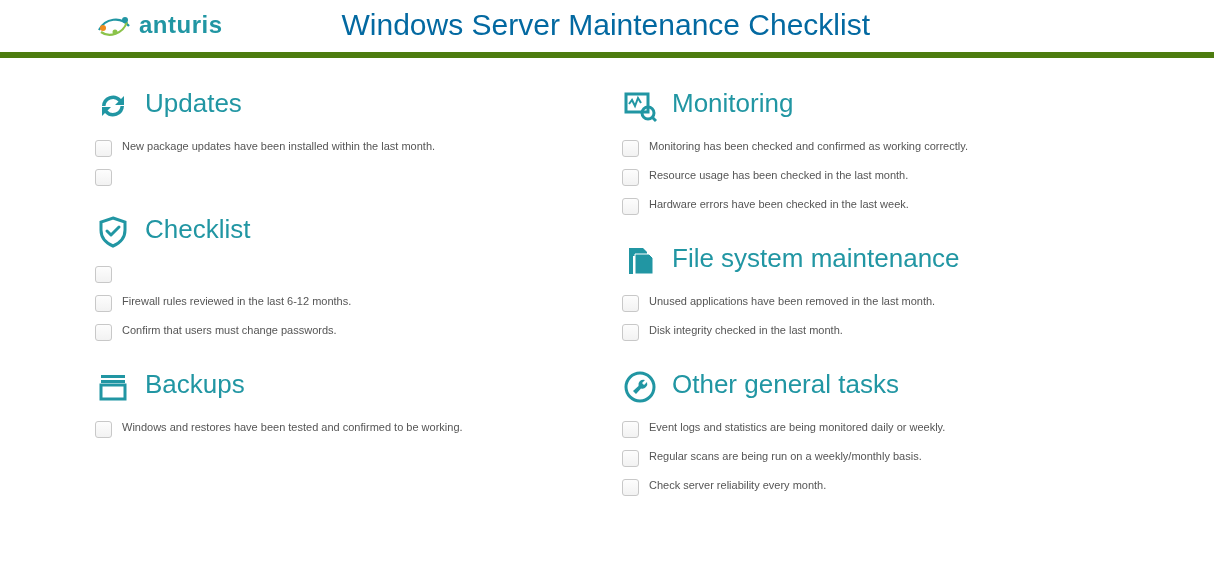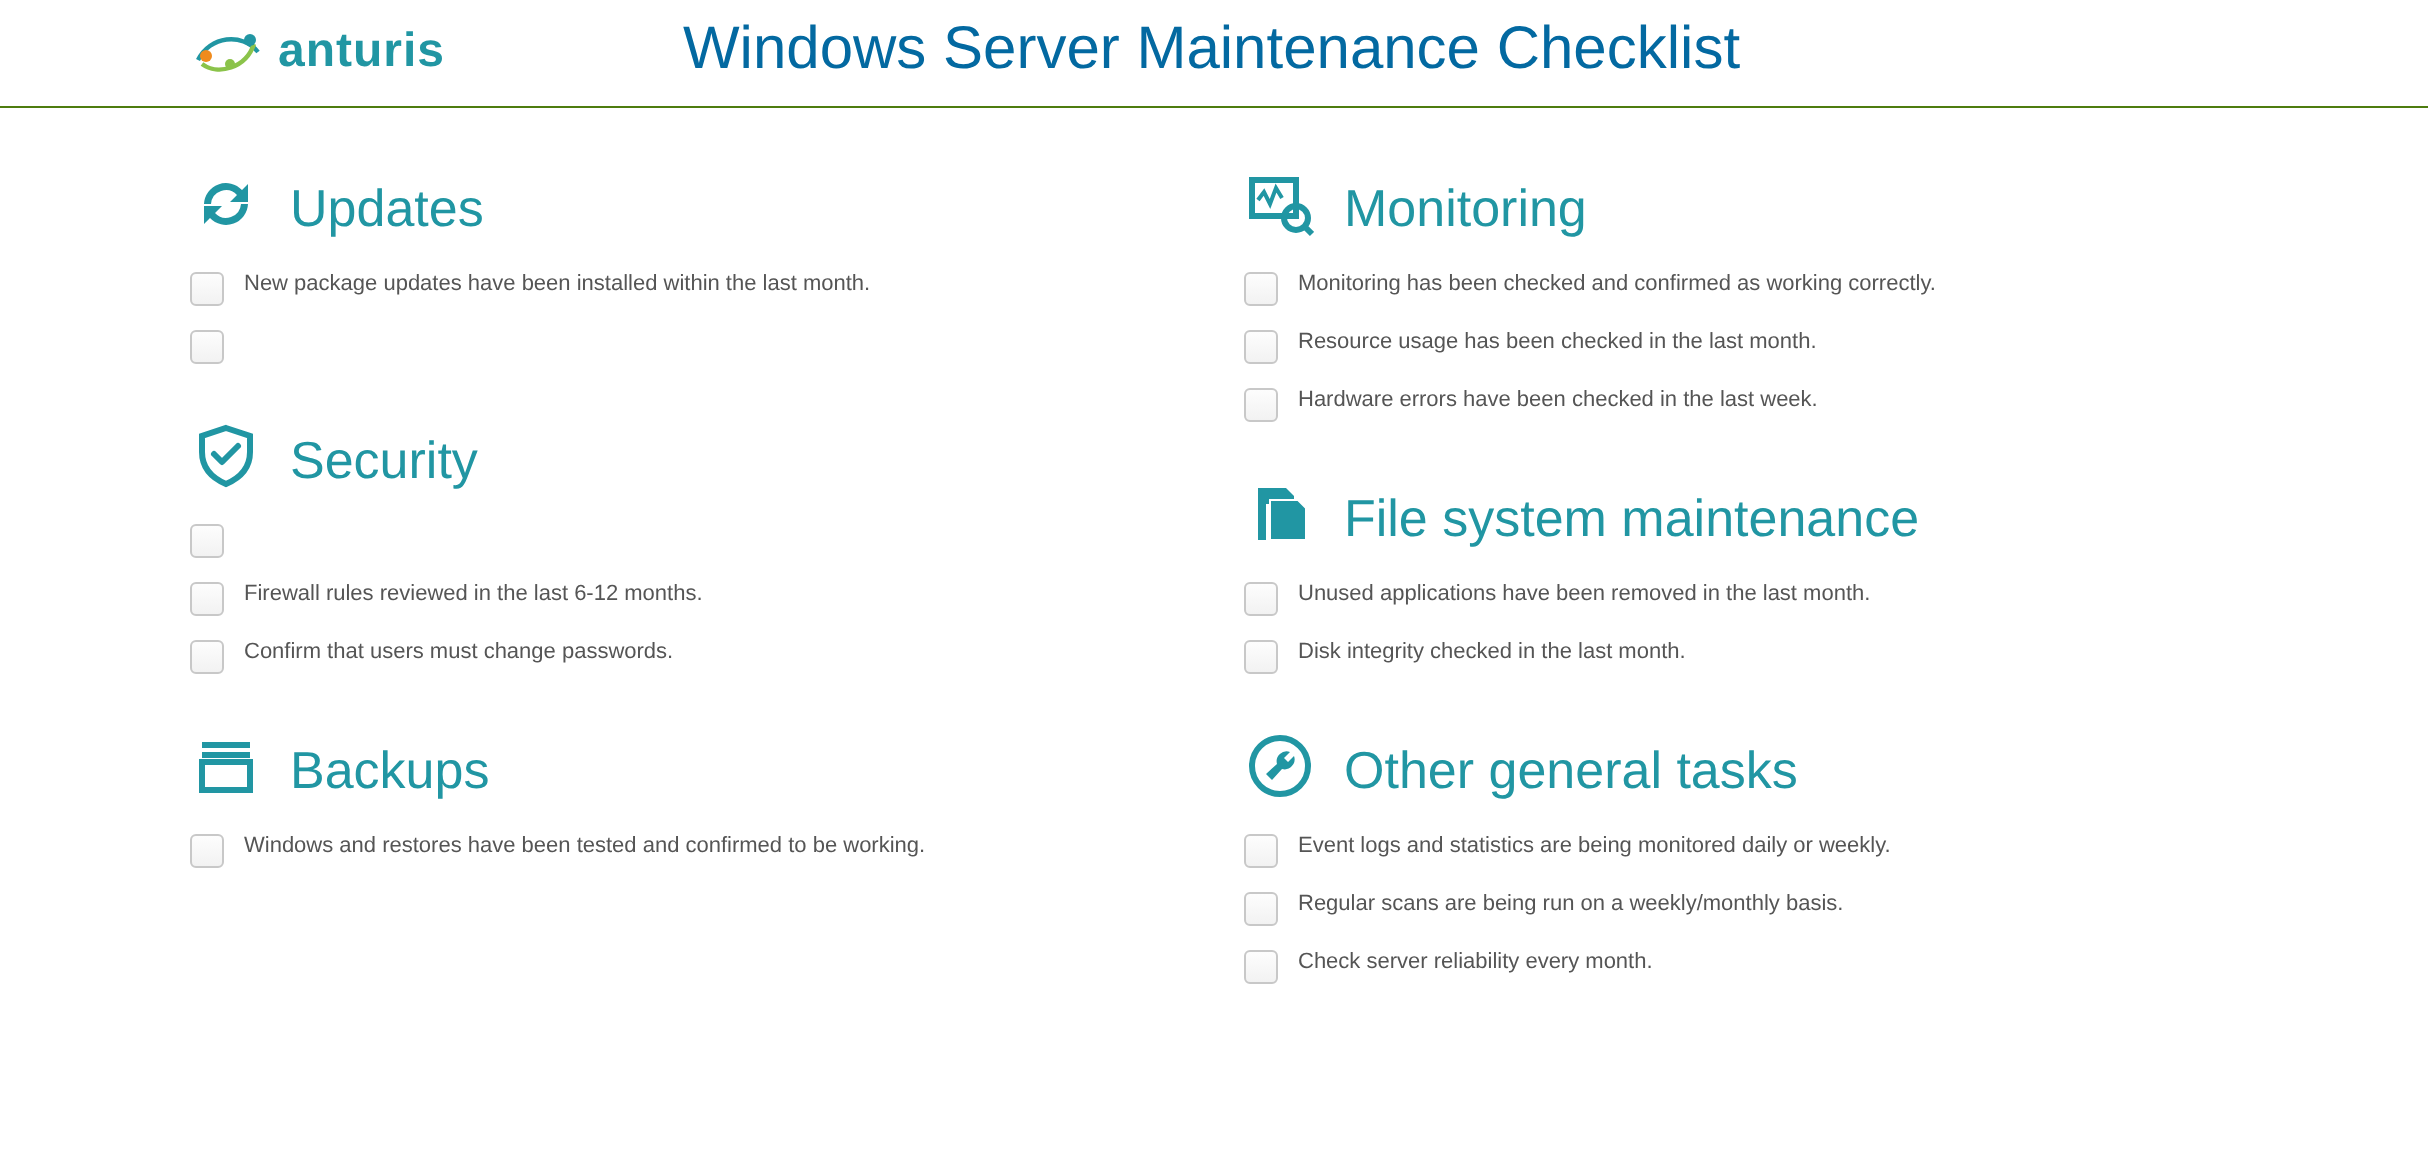--- a/index.html
+++ b/index.html
@@ -4,22 +4,23 @@
 <style>
   * { box-sizing: border-box; margin: 0; padding: 0; }
   body {
     font-family: "Segoe UI", "Helvetica Neue", Arial, sans-serif;
     background: #fff;
     color: #555;
     width: 1214px;
   }
   .header {
     display: flex;
+    align-items: center;
     padding: 8px 95px 10px 95px;
-    border-bottom: 1px solid #4d7c0f;
+    border-bottom: 6px solid #4d7c0f;
   }
   .logo {
     display: flex;
     align-items: center;
     gap: 6px;
   }
   .logo-text {
     color: #2196a3;
     font-weight: 600;
     font-size: 24px;
@@ -39,21 +40,21 @@
     gap: 30px;
   }
   .col {
     flex: 1;
   }
   .section {
     margin-bottom: 28px;
   }
   .section-header {
     display: flex;
-    align-items: flex-end;
+    align-items: flex-start;
     gap: 14px;
     margin-bottom: 14px;
   }
   .section-icon {
     width: 36px;
     height: 36px;
     display: flex;
     align-items: center;
     justify-content: center;
   }
@@ -123,21 +124,21 @@
         </div>
       </div>
       <div class="section">
         <div class="section-header">
           <span class="section-icon">
             <svg viewBox="0 0 34 34">
               <path d="M17 3l12 4v8c0 8-5 13-12 16C10 28 5 23 5 15V7l12-4z" fill="none" stroke="#2196a3" stroke-width="3"></path>
               <path d="M11 16l4 4 8-8" fill="none" stroke="#2196a3" stroke-width="3" stroke-linecap="round" stroke-linejoin="round"></path>
             </svg>
           </span>
-          <span class="section-title">Security</span>
+          <span class="section-title">Checklist</span>
         </div>
         <div class="check-item">
           <span class="checkbox"></span>
         </div>
         <div class="check-item">
           <span class="checkbox"></span>
           <span>Firewall rules reviewed in the last 6-12 months.</span>
         </div>
         <div class="check-item">
           <span class="checkbox"></span>

